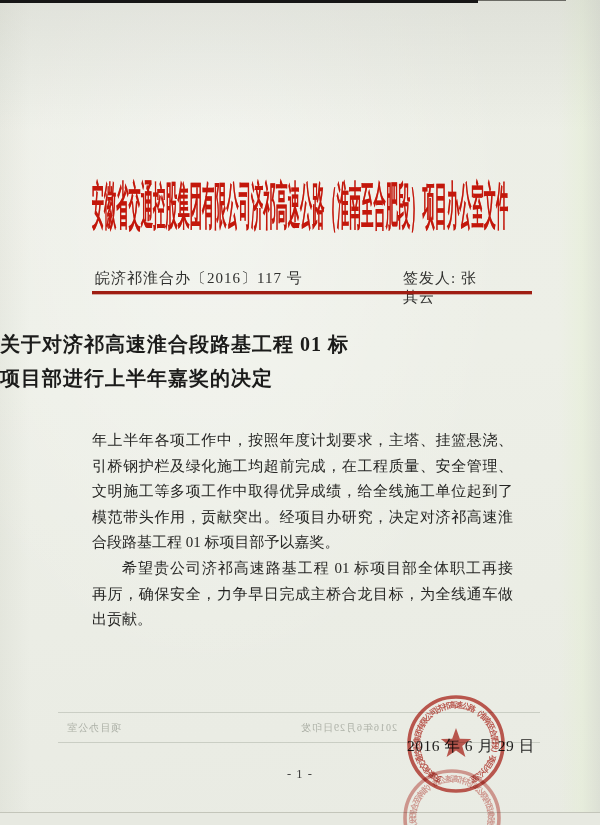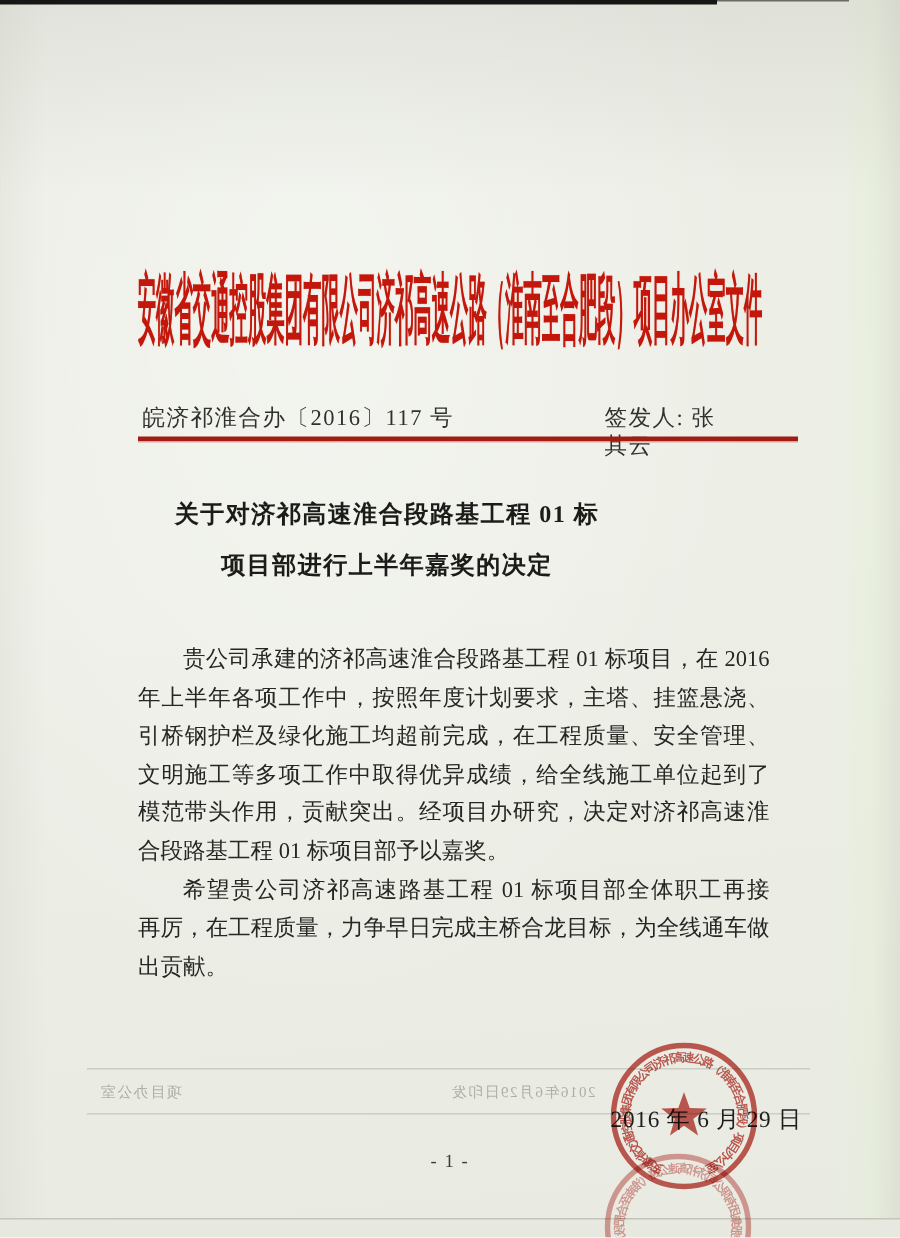--- a/index.html
+++ b/index.html
@@ -20,21 +20,21 @@
   .org-header span{
     font-size:50px;font-weight:bold;white-space:nowrap;color:#c3170b;
     transform:scale(0.245,1.02);transform-origin:center center;letter-spacing:0;
     text-shadow:0 0 1px rgba(195,23,11,0.55);
   }
   .docnum-row{position:absolute;top:269px;left:0;width:480px;height:20px;font-size:15px;color:#30302e;z-index:3;}
   .docnum-row .left{position:absolute;left:95px;top:0;letter-spacing:1px;}
   .docnum-row .right{position:absolute;left:403px;top:0;letter-spacing:1px;}
   .red-rule{position:absolute;top:291px;left:92px;width:440px;height:3px;background:#9f1d12;box-shadow:0 1px 0 rgba(159,29,18,0.35);z-index:3;}
 
-  .doc-title{position:absolute;top:327px;left:0;width:516px;text-align:center;font-size:16px;font-weight:bold;color:#1b1b1a;line-height:34px;letter-spacing:1px;z-index:3;}
+  .doc-title{position:absolute;top:327px;left:0;width:516px;text-align:left;font-size:20px;font-weight:bold;color:#1b1b1a;line-height:34px;letter-spacing:1px;z-index:3;}
 
   .doc-body{position:absolute;top:428px;left:92px;width:421px;font-size:15px;line-height:25.6px;color:#262624;z-index:3;}
   .doc-body .line{width:100%;white-space:nowrap;}
   .doc-body .line.fill{white-space:normal;text-align:justify;text-align-last:justify;}
   .doc-body .line.indent{text-indent:2em;}
 
   .issue-date{position:absolute;left:407px;top:736px;font-size:15.5px;color:#1d1d1c;letter-spacing:0.5px;z-index:4;}
   .page-number{position:absolute;left:0;top:767px;width:600px;text-align:center;font-size:12.5px;color:#3c3c3a;letter-spacing:1px;z-index:3;}
 
   .seal-wrap{position:absolute;left:396px;top:684px;width:120px;height:120px;z-index:6;mix-blend-mode:multiply;opacity:0.88;}
@@ -64,28 +64,27 @@
     <span class="right">签发人: 张其云</span>
   </div>
   <div class="red-rule"></div>
 
   <div class="doc-title">
     <div>关于对济祁高速淮合段路基工程 01 标</div>
     <div>项目部进行上半年嘉奖的决定</div>
   </div>
 
   <div class="doc-body">
-      <div class="line fill indent">贵公司承建的济祁高速淮合段路基工程 01 标项目，在 2016</div>
       <div class="line fill">年上半年各项工作中，按照年度计划要求，主塔、挂篮悬浇、</div>
       <div class="line fill">引桥钢护栏及绿化施工均超前完成，在工程质量、安全管理、</div>
       <div class="line fill">文明施工等多项工作中取得优异成绩，给全线施工单位起到了</div>
       <div class="line fill">模范带头作用，贡献突出。经项目办研究，决定对济祁高速淮</div>
       <div class="line">合段路基工程 01 标项目部予以嘉奖。</div>
       <div class="line fill indent">希望贵公司济祁高速路基工程 01 标项目部全体职工再接</div>
-      <div class="line fill">再厉，在工程质量，力争早日完成主桥合龙目标，为全线通车做</div>
+      <div class="line fill">再厉，确保安全，力争早日完成主桥合龙目标，为全线通车做</div>
       <div class="line">出贡献。</div>
     </div>
 
   <div class="bleed-line" style="top:712px;"></div>
   <div class="bleed-line" style="top:742px;"></div>
   <span class="bleed-text" style="left:66px;top:721px;">项目办公室</span>
   <span class="bleed-text" style="left:300px;top:721px;">2016年6月29日印发</span>
 
   <div class="issue-date">2016 年 6 月 29 日</div>
 

